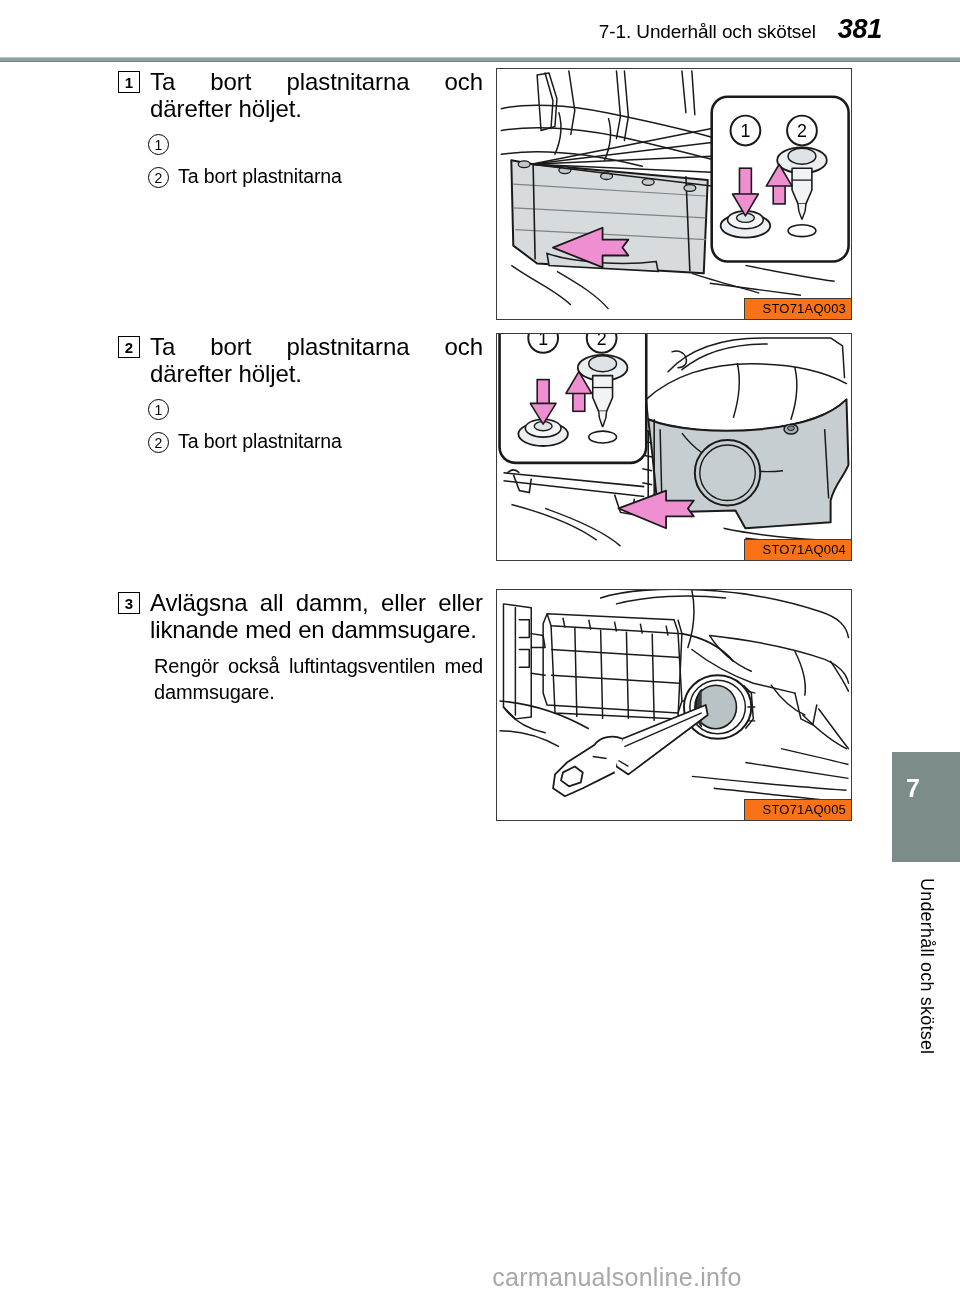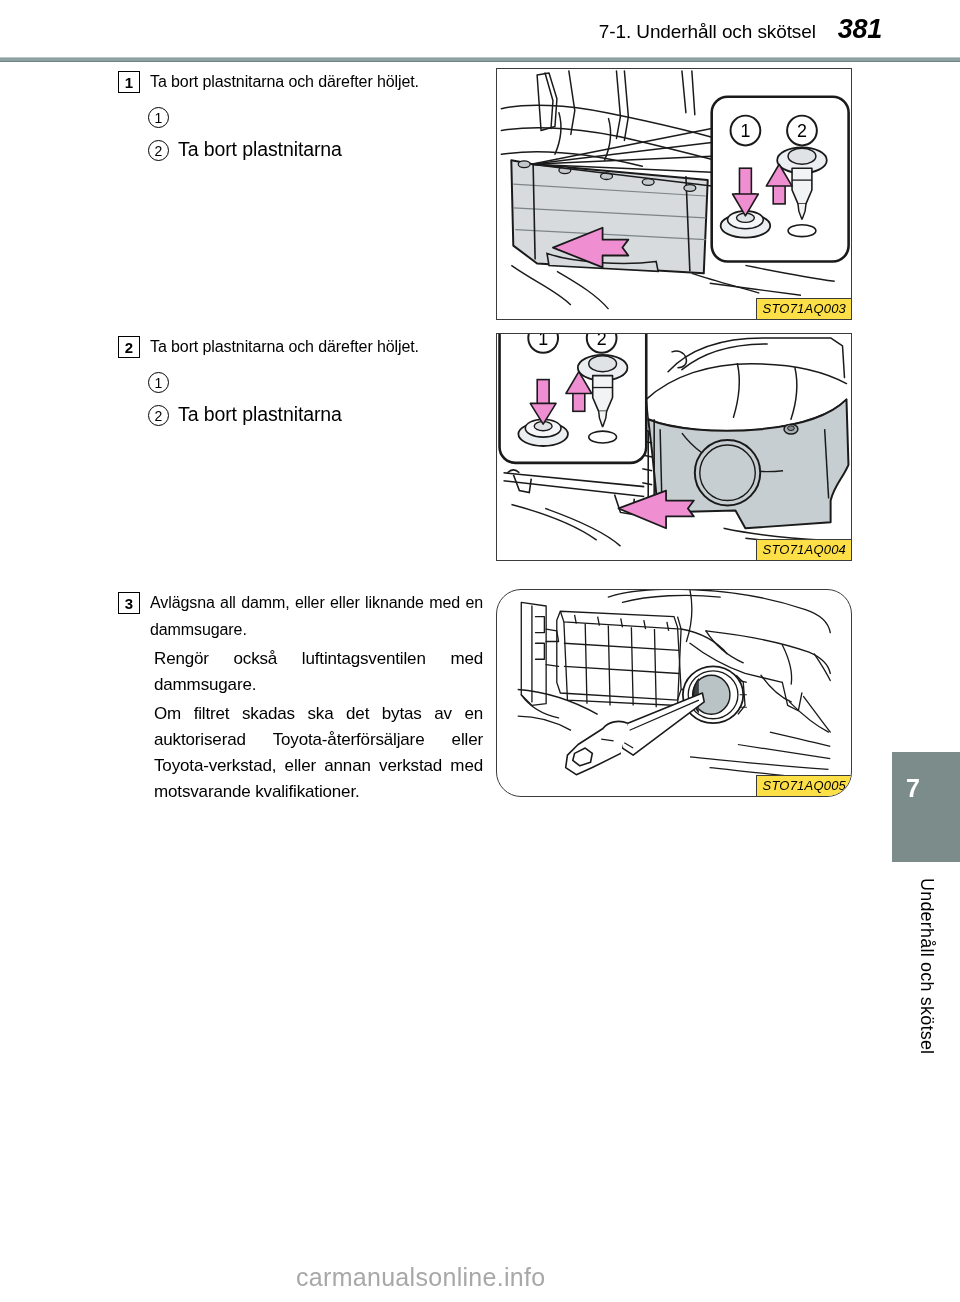--- a/index.html
+++ b/index.html
@@ -111,21 +111,21 @@
   .step-num {
     flex:0 0 auto;
     width:22px; height:22px;
     border:1.6px solid #000;
     display:flex; align-items:center; justify-content:center;
     font-size:15px; font-weight:bold;
     line-height:1;
     margin-top:3px;
   }
   .step-title {
-    font-size:16px;
+    font-size:24px;
     line-height:27px;
     text-align:justify;
     text-align-last:left;
     flex:1 1 auto;
     letter-spacing:-0.1px;
   }
   .substep {
     display:flex;
     align-items:flex-start;
     gap:9px;
@@ -144,63 +144,62 @@
   }
   .substep-text {
     font-size:19.5px;
     line-height:27px;
     flex:1 1 auto;
     text-align:justify;
     text-align-last:left;
     letter-spacing:-0.1px;
   }
   .para {
-    font-size:17px;
+    font-size:20px;
     line-height:26px;
-    margin-top:3px;
+    margin-top:10px;
     padding-left:36px;
     text-align:justify;
     text-align-last:left;
     letter-spacing:-0.15px;
   }
   .para.justify-full { text-align:justify; }
 
   
   .fig {
     position:absolute;
     left:496px;
     top:0;
     width:356px;
     border:1.6px solid #3b3b3b;
     background:#fff;
     overflow:hidden;
   }
   .fig.f1 { height:252px; }
   .fig.f2 { height:228px; }
-  .fig.f3 { height:208px;border-radius:25px; }
+  .fig.f3 { height:232px; }
   .fig svg { display:block; width:100%; height:100%; }
   .fig-code {
     position:absolute;
     right:0; bottom:0;
     border-left:1.4px solid #3b3b3b;
     border-top:1.4px solid #3b3b3b;
-    background:#fde047;
+    background:#f97316;
     font-size:13px;
-    padding:2px 5px 3px 6px;
+    padding:2px 5px 3px 18px;
     letter-spacing:0.2px;
     font-family:"Liberation Sans", sans-serif;
-    font-style:italic;
   }
 
   
   .watermark {
     position:absolute;
-    left:16px; right:0;
+    left:0; right:0;
     bottom:10px;
-    text-align:left;
+    text-align:center;
     color:#a8a8a8;
     font-size:25px;
     letter-spacing:0.3px;
     padding-right:6px;
   }
   .wm-shift { padding-left:280px; }
 </style>
 </head>
 <body>
 
@@ -411,21 +410,20 @@
     </div>
   </div>
 
   <div class="step-block b3">
     <div class="text-col">
       <div class="step-head">
         <div class="step-num">3</div>
         <div class="step-title">Avlägsna all damm, eller eller liknande med en dammsugare.</div>
       </div>
       <div class="para">Rengör också luftintagsventilen med dammsugare.</div>
-      <div class="para justify-full">Om filtret skadas ska det bytas av en auktoriserad Toyota-återförsäljare eller Toyota-verkstad, eller annan verkstad med motsvarande kvalifikationer.</div>
     </div>
 
     <div class="fig f3">
       <svg viewBox="0 0 356 232" xmlns="http://www.w3.org/2000/svg">
         <g fill="none" stroke="#1a1a1a" stroke-width="1.5" stroke-linecap="round" stroke-linejoin="round">
 
           <path d="M104 8 C128 0 168 -2 206 0 C250 2 290 10 326 22 C344 28 352 36 354 48"></path>
           <path d="M120 14 C150 6 192 4 230 8"></path>
           <path d="M196 0 C200 20 198 40 192 58"></path>
           <path d="M214 46 C250 50 296 58 330 70 C344 76 352 84 354 94"></path>

